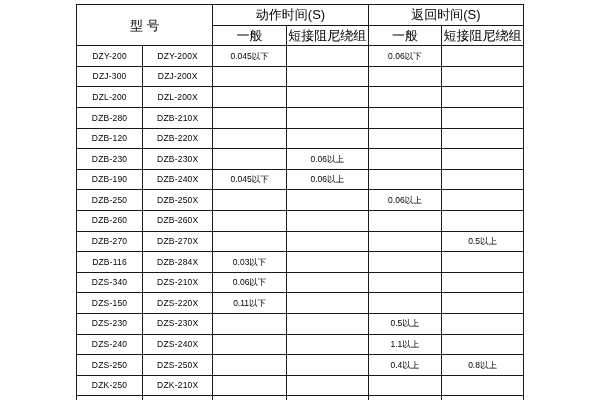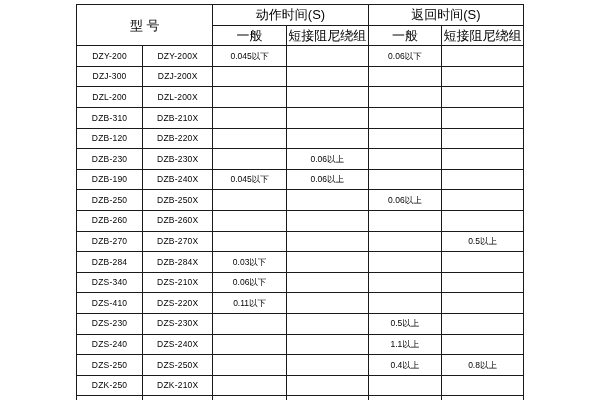--- a/index.html
+++ b/index.html
@@ -96,21 +96,21 @@
         </tr>
         <tr>
           <td class="model-cell">DZL-200</td>
           <td class="model-cell">DZL-200X</td>
           <td class="val-cell"></td>
           <td class="val-cell"></td>
           <td class="val-cell"></td>
           <td class="val-cell"></td>
         </tr>
         <tr>
-          <td class="model-cell">DZB-310</td>
+          <td class="model-cell">DZB-280</td>
           <td class="model-cell">DZB-210X</td>
           <td class="val-cell"></td>
           <td class="val-cell"></td>
           <td class="val-cell"></td>
           <td class="val-cell"></td>
         </tr>
         <tr>
           <td class="model-cell">DZB-120</td>
           <td class="model-cell">DZB-220X</td>
           <td class="val-cell"></td>
@@ -152,37 +152,37 @@
         </tr>
         <tr>
           <td class="model-cell">DZB-270</td>
           <td class="model-cell">DZB-270X</td>
           <td class="val-cell"></td>
           <td class="val-cell"></td>
           <td class="val-cell"></td>
           <td class="val-cell">0.5以上</td>
         </tr>
         <tr>
-          <td class="model-cell">DZB-284</td>
+          <td class="model-cell">DZB-116</td>
           <td class="model-cell">DZB-284X</td>
           <td class="val-cell">0.03以下</td>
           <td class="val-cell"></td>
           <td class="val-cell"></td>
           <td class="val-cell"></td>
         </tr>
         <tr>
           <td class="model-cell">DZS-340</td>
           <td class="model-cell">DZS-210X</td>
           <td class="val-cell">0.06以下</td>
           <td class="val-cell"></td>
           <td class="val-cell"></td>
           <td class="val-cell"></td>
         </tr>
         <tr>
-          <td class="model-cell">DZS-410</td>
+          <td class="model-cell">DZS-150</td>
           <td class="model-cell">DZS-220X</td>
           <td class="val-cell">0.11以下</td>
           <td class="val-cell"></td>
           <td class="val-cell"></td>
           <td class="val-cell"></td>
         </tr>
         <tr>
           <td class="model-cell">DZS-230</td>
           <td class="model-cell">DZS-230X</td>
           <td class="val-cell"></td>

